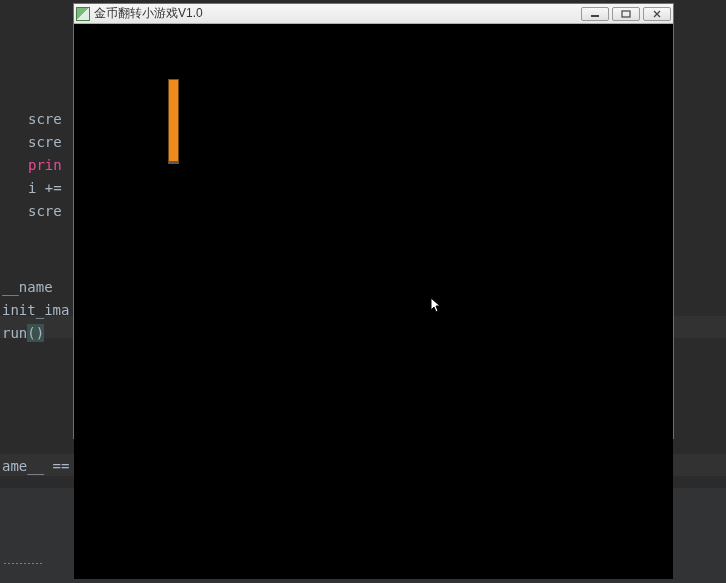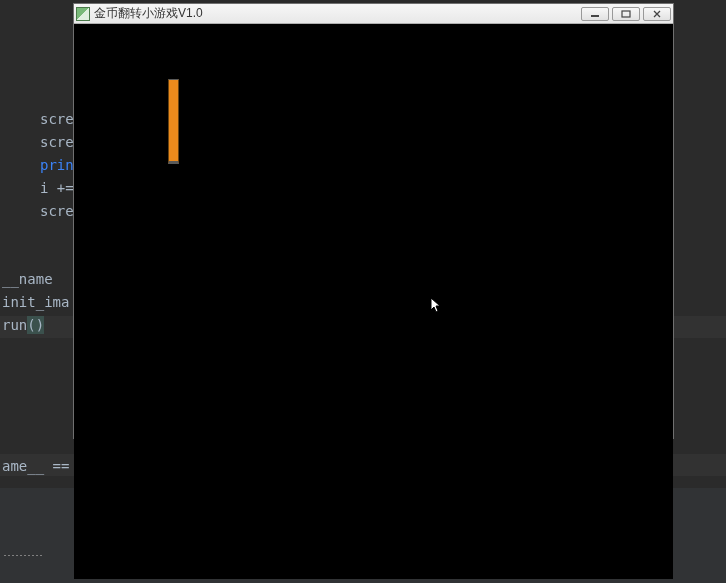--- a/index.html
+++ b/index.html
@@ -27,36 +27,35 @@
       background: #2b2b2b;
     }
     
     .code-area {
       position: absolute;
       left: 0;
       top: 0;
       width: 100px;
       padding-top: 108px;
       color: #a9b7c6;
-      margin-left: 12px;
     }
     
     .code-line {
       height: 23px;
       line-height: 23px;
       padding-left: 28px;
       white-space: nowrap;
     }
     
     .code-line.indent0 {
       padding-left: 2px;
     }
     
     .builtin {
-      color: #3b82f6;
+      color: #ec4899;
     }
     
     .normal {
       color: #a9b7c6;
     }
     
     .paren-highlight {
       background: #3b514d;
       padding: 1px 0;
     }
@@ -181,21 +180,21 @@
     }
     
     .cursor-arrow svg {
       width: 12px;
       height: 18px;
     }
     
     .lower-code {
       position: absolute;
       left: 2px;
-      top: 268px;
+      top: 276px;
     }
     
     .lower-code .code-line {
       padding-left: 0;
     }
     
     .lower-code2 {
       position: absolute;
       left: 2px;
       top: 455px;

